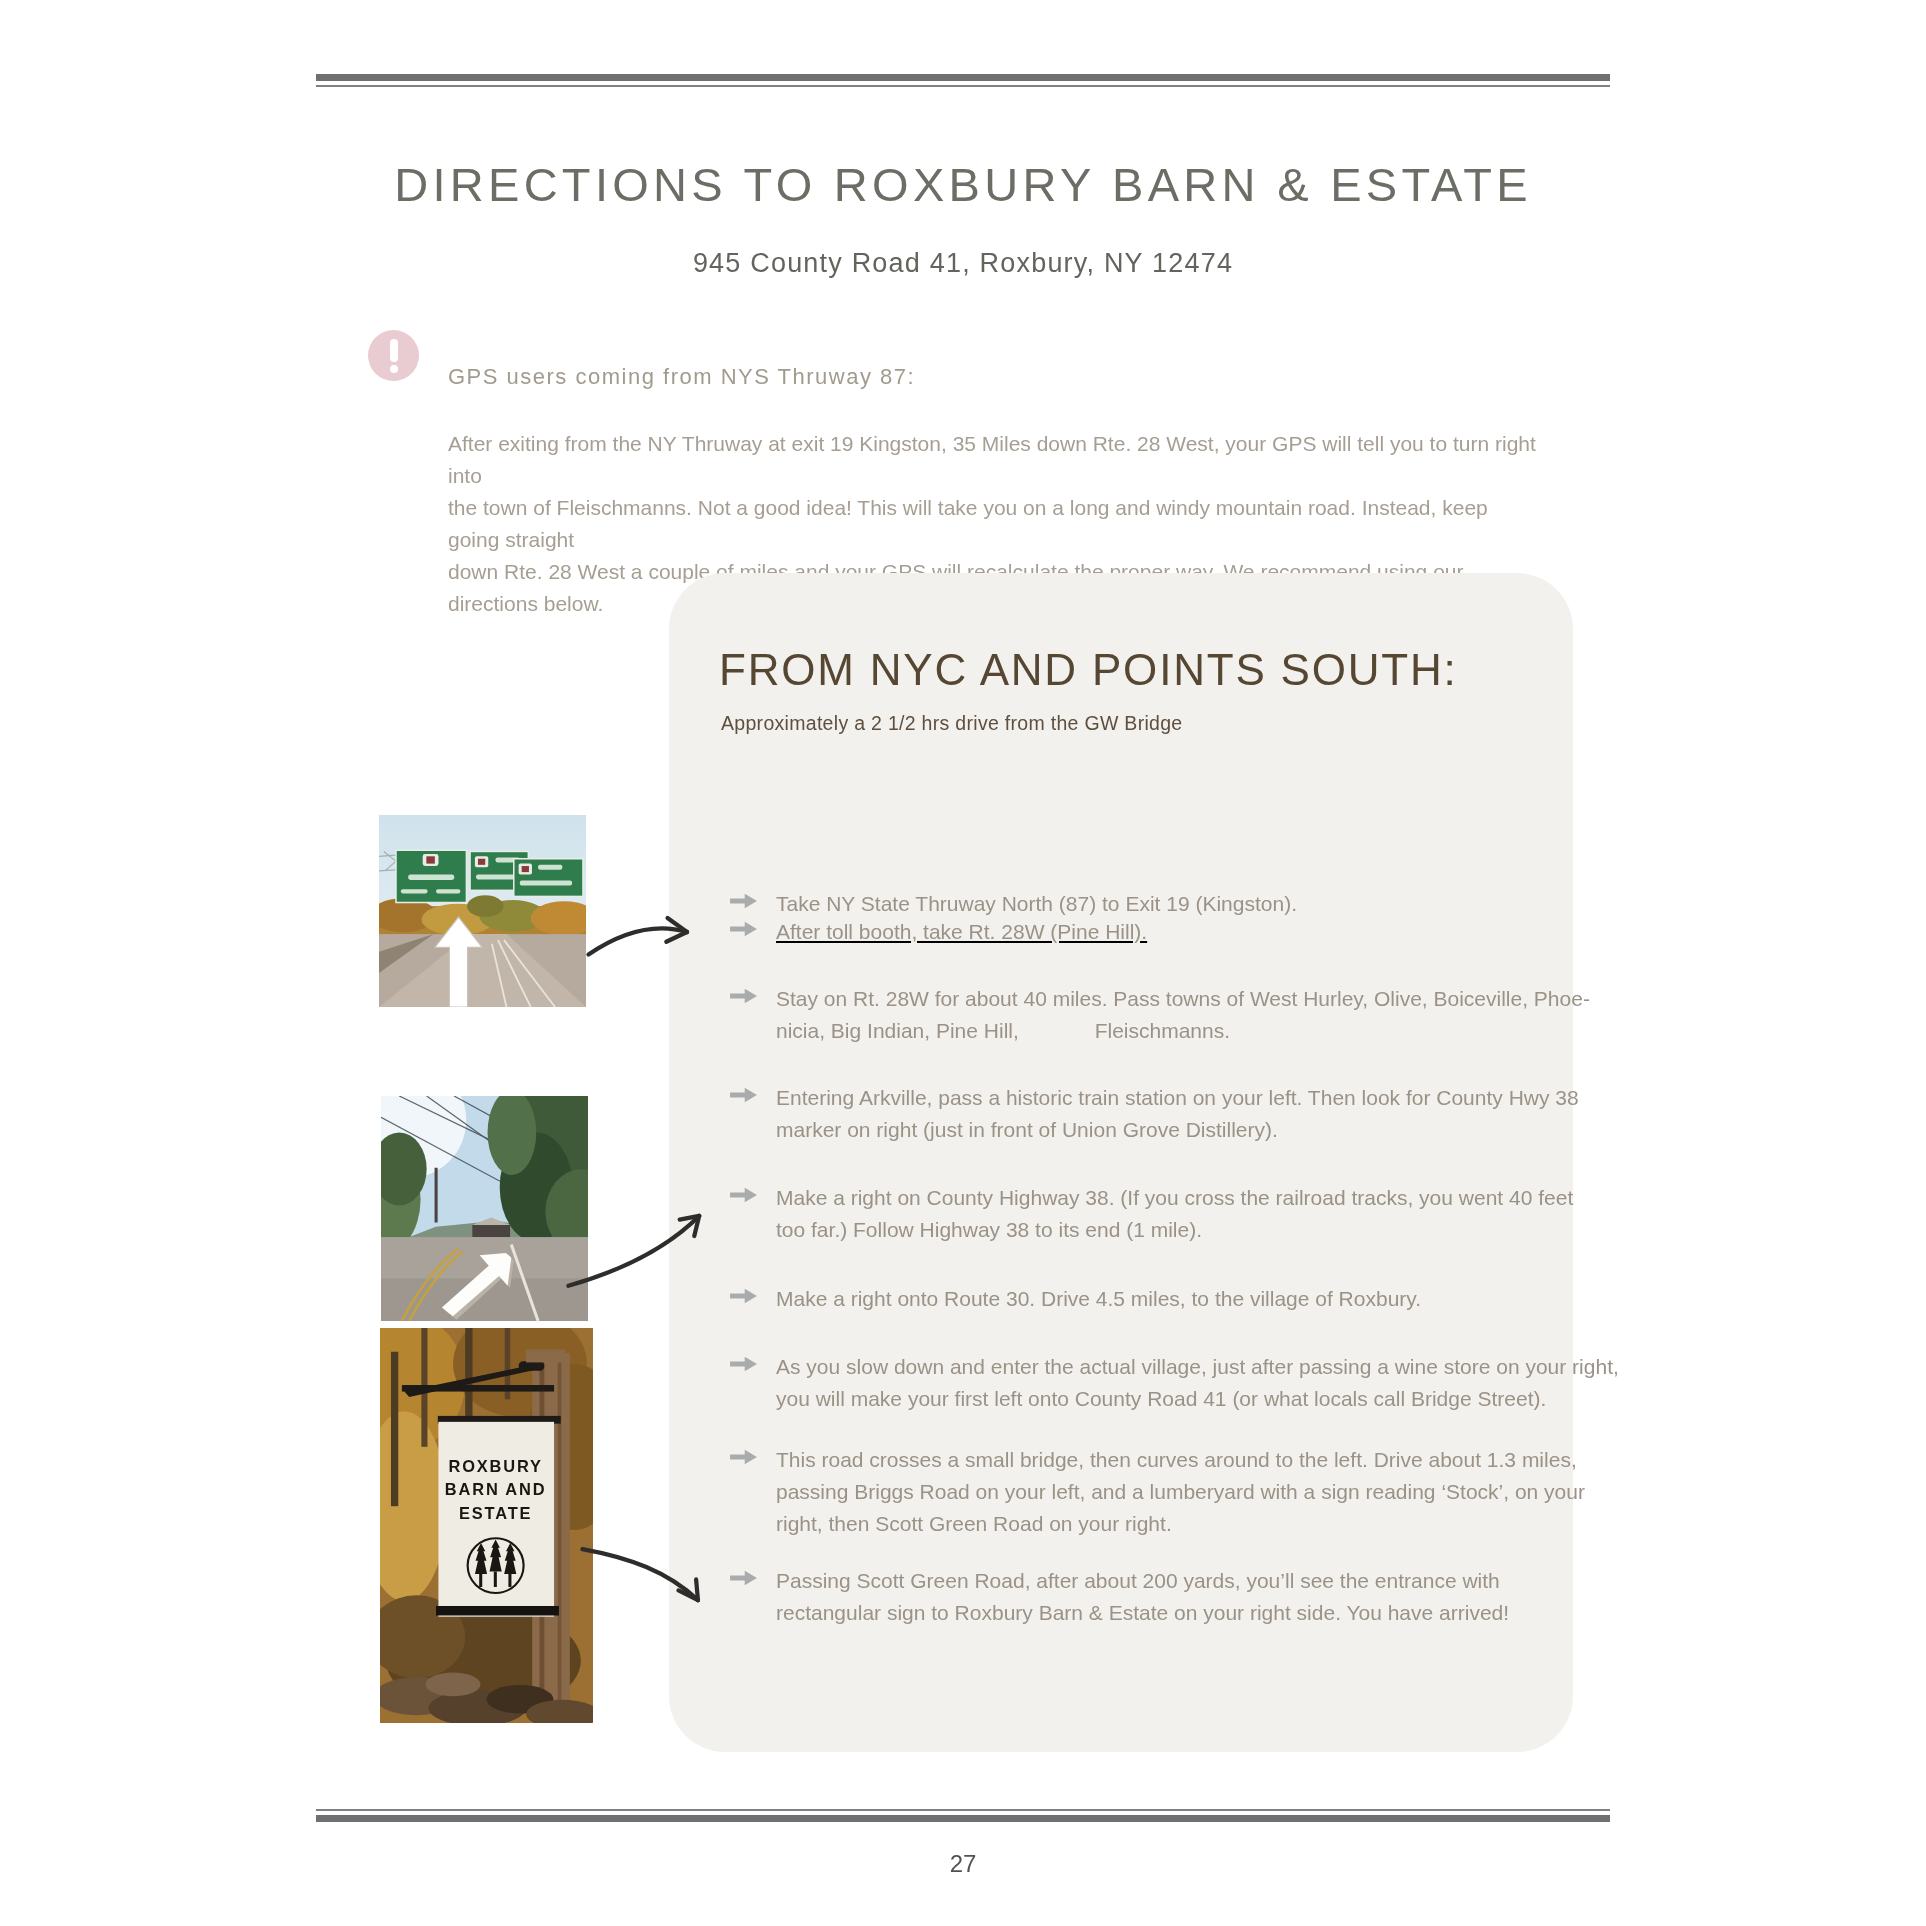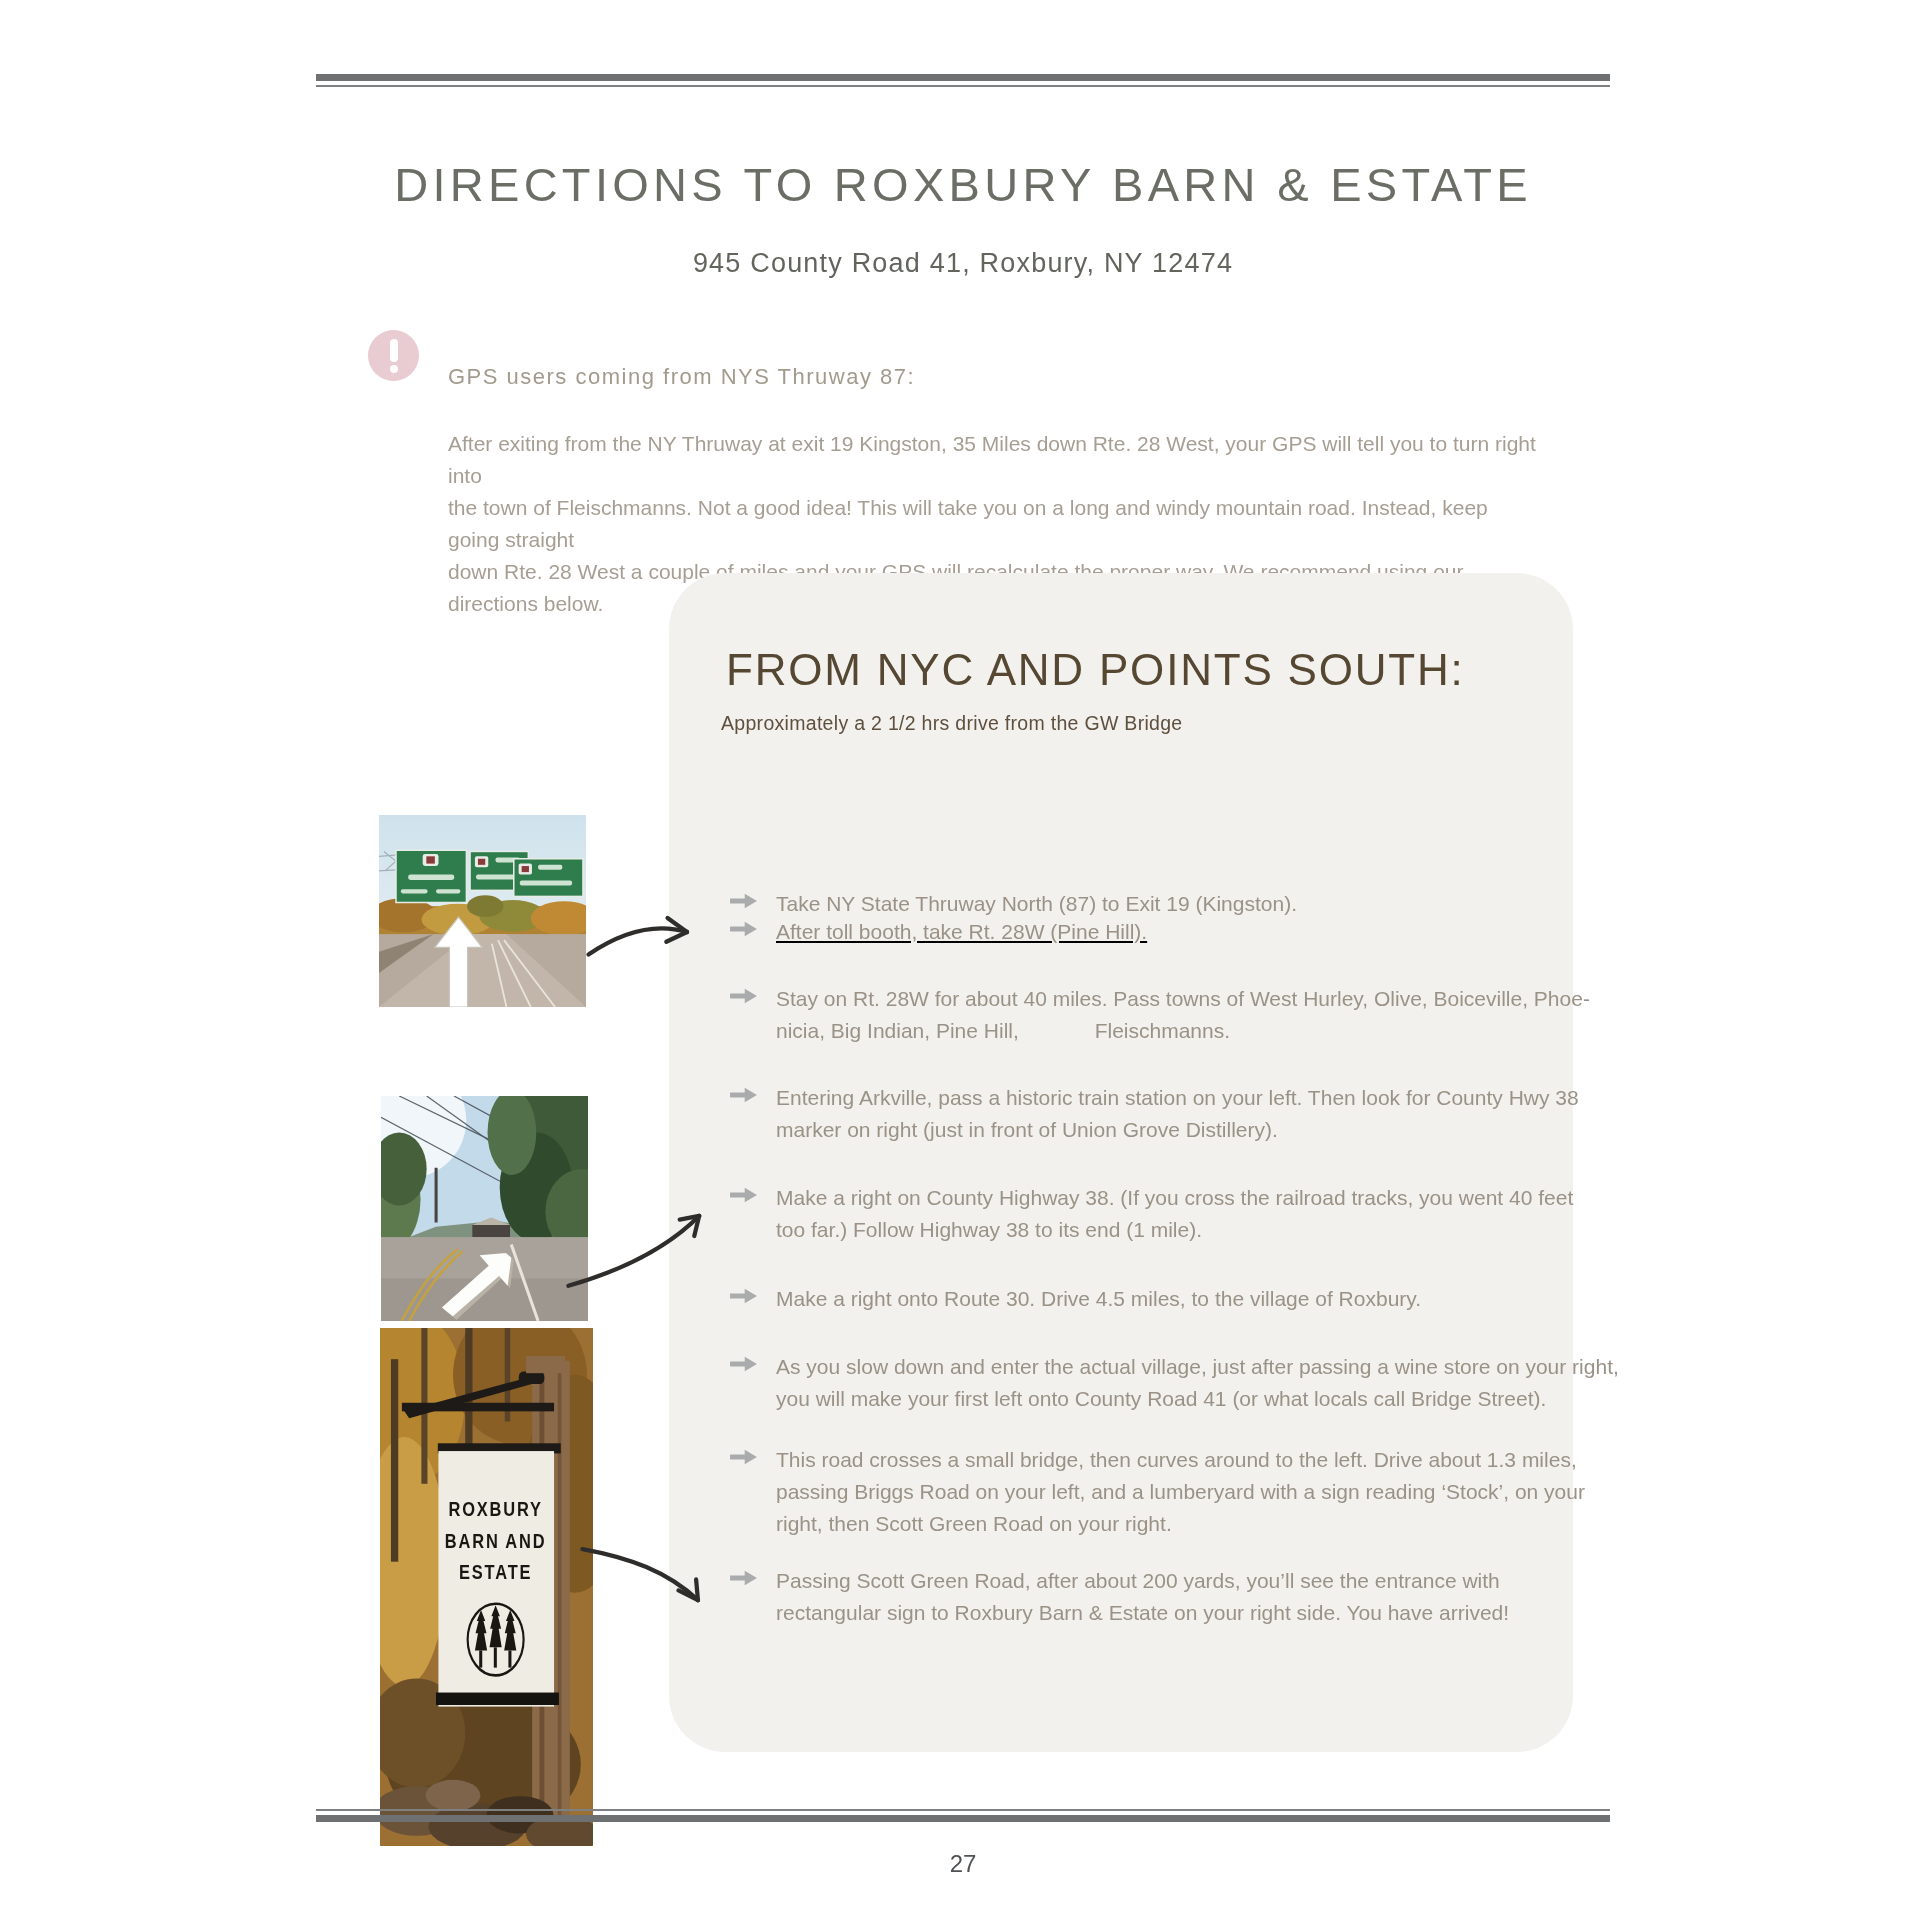--- a/index.html
+++ b/index.html
@@ -38,41 +38,41 @@
   }
   .warn-text{
     position:absolute;left:448px;top:428px;width:1094px;font-size:21px;line-height:32px;color:#a69e93;
   }
 
   .panel{
     position:absolute;left:669px;top:573px;width:904px;height:1179px;border-radius:56px;
     background:#f3f1ed;
   }
   .panel-heading{
-    position:absolute;left:57px;top:72px;font-size:44px;letter-spacing:1.8px;color:#564733;font-weight:300;
+    position:absolute;left:50px;top:72px;font-size:44px;letter-spacing:1.8px;color:#564733;font-weight:300;
   }
   .panel-sub{
     position:absolute;left:52px;top:139px;font-size:19.5px;color:#5e4f3e;letter-spacing:0.3px;
   }
 
   .step{position:absolute;left:61px;width:833px;padding-left:46px;box-sizing:border-box;}
   .step .bullet{
     position:absolute;left:0;top:2.4px;width:27px;height:22px;
   }
   .step .bullet svg{display:block;width:27px;height:22px;}
   .step .ln{font-size:21px;line-height:32px;color:#9a9287;white-space:nowrap;}
 
   .s1{top:275px;margin-top:40px;} .s2{top:343px;text-decoration:underline;} .s3{top:410px;} .s4{top:509px;} .s5{top:609px;}
   .s6{top:710px;} .s7{top:778px;} .s8{top:871px;} .s9{top:992px;}
 
   .photo{position:absolute;overflow:hidden;}
   .photo svg{display:block;width:100%;height:100%;}
   .photo-highway{left:379px;top:815px;width:207px;height:192px;}
   .photo-street{left:381px;top:1096px;width:207px;height:225px;}
-  .photo-sign{left:380px;top:1328px;width:213px;height:518px;}
+  .photo-sign{left:380px;top:1328px;width:213px;height:395px;}
 
   .sketch{position:absolute;left:0;top:0;width:1926px;height:1926px;pointer-events:none;}
 
   .pagenum{
     position:absolute;top:1850px;left:0;width:100%;text-align:center;
     font-size:24px;color:#4f5254;font-weight:300;
   }
 </style>
 </head>
 <body>

